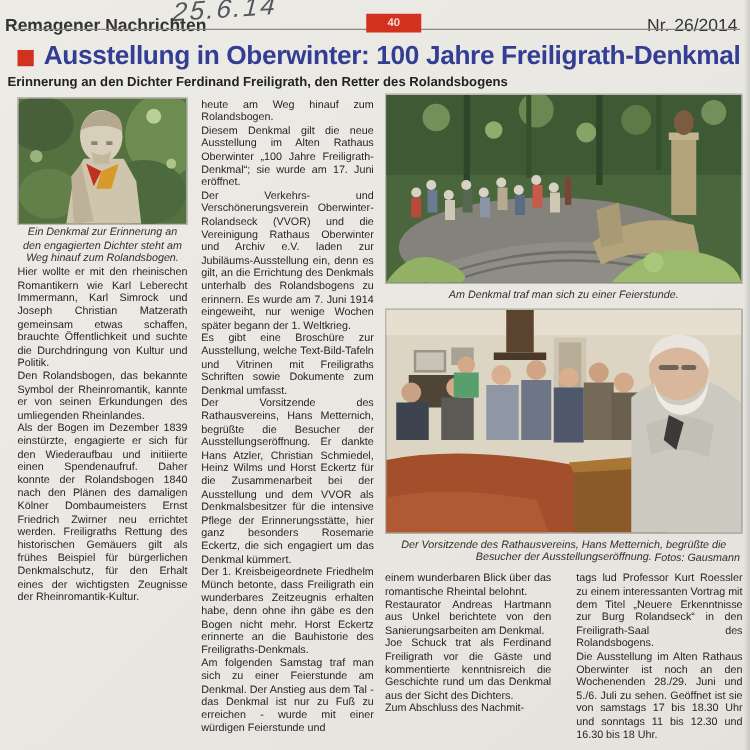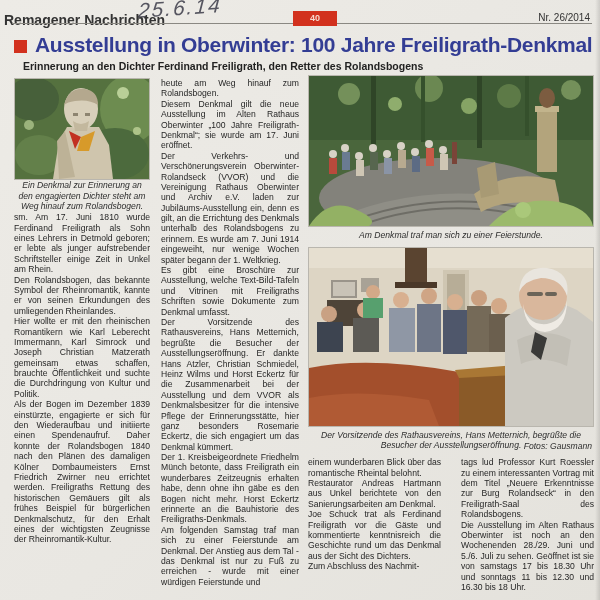--- a/index.html
+++ b/index.html
@@ -9,33 +9,33 @@
     font-family:"Liberation Sans","DejaVu Sans",sans-serif;
     color:#262626;
   }
   .page::after{content:"";position:absolute;right:0;top:0;width:5px;height:100%;
     background:linear-gradient(to right,rgba(0,0,0,0),rgba(0,0,0,.12));pointer-events:none;}
   .handwritten{
     position:absolute;left:138px;top:-4px;font-size:21px;color:#3c3c49;
     font-style:italic;transform:rotate(-4deg) skewX(-8deg);letter-spacing:2px;opacity:.85;
   }
   .masthead-left{position:absolute;left:4px;top:12px;font-size:14px;font-weight:bold;color:#333;}
-  .masthead-right{position:absolute;right:10px;top:12px;font-size:10px;color:#333;}
+  .masthead-right{position:absolute;right:10px;top:12px;font-size:14px;color:#333;}
   .mast-rule{position:absolute;left:12px;right:8px;top:23px;height:1px;background:#8a8882;}
   .pagebox{
     position:absolute;left:293px;top:11px;width:44px;height:15px;line-height:15px;
     background:#d2311e;color:#f5d9cf;font-size:9px;font-weight:bold;text-align:center;
   }
   .headline-row{position:absolute;left:14px;top:33px;width:580px;display:flex;align-items:center;gap:8px;}
   .redsq{width:13px;height:13px;background:#d2311e;flex:0 0 auto;margin-top:2px;}
   .headline{
     font-size:21px;font-weight:bold;color:#333d94;margin:0;white-space:nowrap;
     letter-spacing:-0.3px;
   }
-  .subhead{position:absolute;left:23px;top:60px;font-size:10.5px;font-weight:bold;color:#222;margin:0;}
+  .subhead{position:absolute;left:6px;top:60px;font-size:10.5px;font-weight:bold;color:#222;margin:0;}
   .col{position:absolute;top:78px;font-size:8.6px;line-height:1.21;text-align:justify;}
   .col p{margin:0;}
   #col1{left:14px;width:136px;}
   #col2{left:161px;width:138px;}
   .rightzone{position:absolute;left:308px;top:75px;width:286px;}
   .photo{display:block;border:1px solid #b9b6ae;background:#888;}
   .caption{font-size:8.6px;font-style:italic;color:#2e2e2e;line-height:1.25;margin:3px 0 6px 0;text-align:center;}
   .cap2wrap{position:relative;margin:3px 0 6px 0;}
   .credit{position:absolute;right:2px;bottom:0;font-size:8.6px;font-style:italic;color:#2e2e2e;padding-left:36px;}
   .cap2{padding-right:0;width:100%;}
@@ -74,23 +74,22 @@
       <path d="M50 52 L60 98 L44 100 L42 62 Z" fill="#bdb297"></path>
       <ellipse cx="66" cy="30" rx="17" ry="21" fill="#d8cfba"></ellipse>
       <path d="M49 26 Q54 8 70 10 Q83 12 83 26 Q74 20 60 22 Q52 23 49 26 Z" fill="#b4a88e"></path>
       <path d="M58 42 Q66 48 74 42 L72 52 L60 52 Z" fill="#c3b89e"></path>
       <path d="M54 52 L66 58 L60 70 Z" fill="#c23022"></path>
       <path d="M66 58 L80 52 L74 72 L62 72 Z" fill="#d79a2a"></path>
       <rect x="58" y="34" width="5" height="3" fill="#8d8470"></rect>
       <rect x="70" y="34" width="5" height="3" fill="#8d8470"></rect>
     </svg>
     <p class="caption">Ein Denkmal zur Erinnerung an den engagierten Dichter steht am Weg hinauf zum Rolandsbogen.</p>
-    <p>sm. Am 17. Juni 1810 wurde Ferdinand Freiligrath als Sohn eines Lehrers in Detmold geboren; er lebte als junger aufstrebender Schriftsteller einige Zeit in Unkel am Rhein.</p>
+    <p>Hier wollte er mit den rheinischen Romantikern wie Karl Leberecht Immermann, Karl Simrock und Joseph Christian Matzerath gemeinsam etwas schaffen, brauchte Öffentlichkeit und suchte die Durchdringung von Kultur und Politik.</p>
     <p>Den Rolandsbogen, das bekannte Symbol der Rheinromantik, kannte er von seinen Erkundungen des umliegenden Rheinlandes.</p>
-    <p>Hier wollte er mit den rheinischen Romantikern wie Karl Leberecht Immermann, Karl Simrock und Joseph Christian Matzerath gemeinsam etwas schaffen, brauchte Öffentlichkeit und suchte die Durchdringung von Kultur und Politik.</p>
     <p>Als der Bogen im Dezember 1839 einstürzte, engagierte er sich für den Wiederaufbau und initiierte einen Spendenaufruf. Daher konnte der Rolandsbogen 1840 nach den Plänen des damaligen Kölner Dombaumeisters Ernst Friedrich Zwirner neu errichtet werden. Freiligraths Rettung des historischen Gemäuers gilt als frühes Beispiel für bürgerlichen Denkmalschutz, für den Erhalt eines der wichtigsten Zeugnisse der Rheinromantik-Kultur.</p>
   </div>
 
   <div class="col" id="col2">
     <p>heute am Weg hinauf zum Rolandsbogen.</p>
     <p>Diesem Denkmal gilt die neue Ausstellung im Alten Rathaus Oberwinter „100 Jahre Freiligrath-Denkmal“; sie wurde am 17. Juni eröffnet.</p>
     <p>Der Verkehrs- und Verschönerungsverein Oberwinter-Rolandseck (VVOR) und die Vereinigung Rathaus Oberwinter und Archiv e.V. laden zur Jubiläums-Ausstellung ein, denn es gilt, an die Errichtung des Denkmals unterhalb des Rolandsbogens zu erinnern. Es wurde am 7. Juni 1914 eingeweiht, nur wenige Wochen später begann der 1. Weltkrieg.</p>
     <p>Es gibt eine Broschüre zur Ausstellung, welche Text-Bild-Tafeln und Vitrinen mit Freiligraths Schriften sowie Dokumente zum Denkmal umfasst.</p>
     <p>Der Vorsitzende des Rathausvereins, Hans Metternich, begrüßte die Besucher der Ausstellungseröffnung. Er dankte Hans Atzler, Christian Schmiedel, Heinz Wilms und Horst Eckertz für die Zusammenarbeit bei der Ausstellung und dem VVOR als Denkmalsbesitzer für die intensive Pflege der Erinnerungsstätte, hier ganz besonders Rosemarie Eckertz, die sich engagiert um das Denkmal kümmert.</p>
     <p>Der 1. Kreisbeigeordnete Friedhelm Münch betonte, dass Freiligrath ein wunderbares Zeitzeugnis erhalten habe, denn ohne ihn gäbe es den Bogen nicht mehr. Horst Eckertz erinnerte an die Bauhistorie des Freiligraths-Denkmals.</p>

